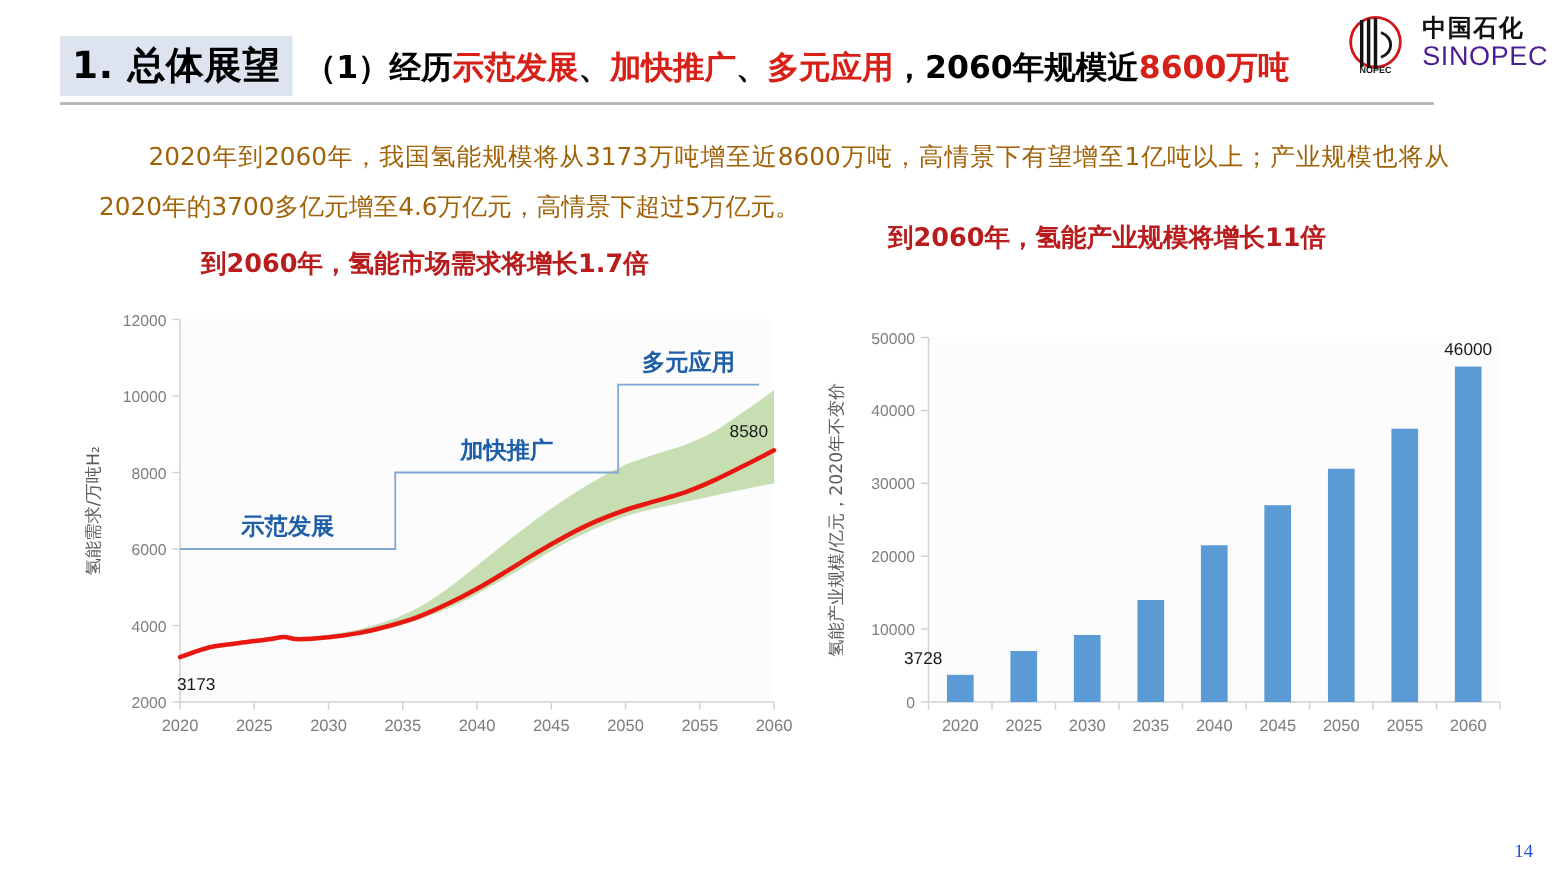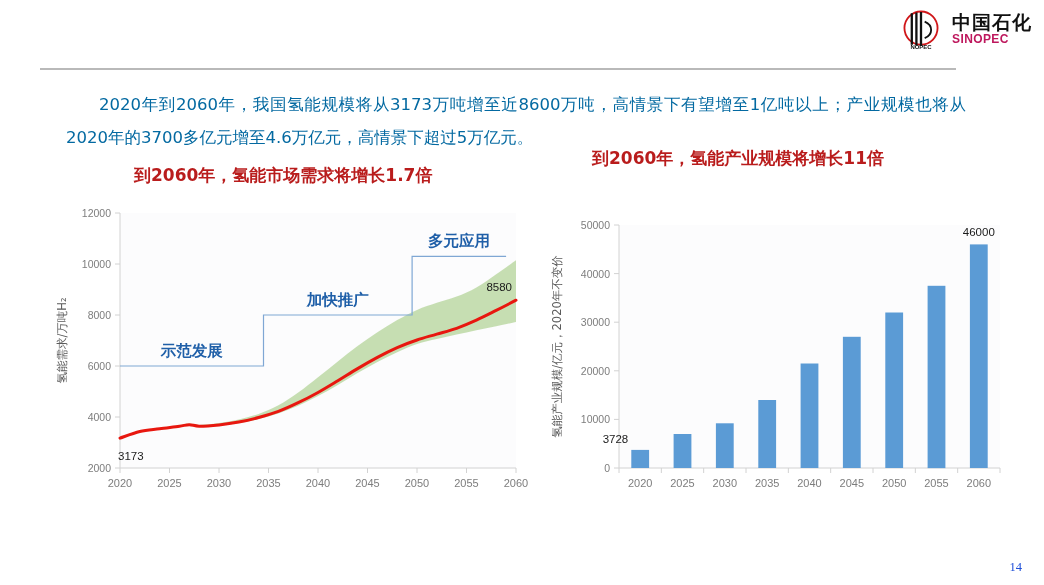--- a/index.html
+++ b/index.html
@@ -26,31 +26,31 @@
     position: absolute;
     top: 6px;
     right: 12px;
     display: flex;
     align-items: center;
     gap: 8px;
   }
   .logo-mark { width: 46px; height: 46px; display: block; }
   .logo-text { line-height: 1.05; text-align: left; }
   .logo-cn {
-    font-size: 19px;
+    font-size: 16px;
     font-weight: bold;
     letter-spacing: 1px;
     color: #111;
     font-family: "DejaVu Sans", sans-serif;
   }
   .logo-en {
-    font-size: 12px;
-    font-weight: bold;
+    font-size: 18px;
+    font-weight: normal;
     letter-spacing: 0.4px;
-    color: #be185d;
+    color: #4c1d95;
   }
 
   
   .title-row {
     position: absolute;
     left: 40px;
     top: 24px;
     display: flex;
     align-items: baseline;
     white-space: nowrap;
@@ -83,21 +83,21 @@
   }
 
   
   .body-para {
     position: absolute;
     left: 66px;
     top: 88px;
     width: 900px;
     font-size: 16.5px;
     line-height: 2.0;
-    color: #0369a1;
+    color: #a16207;
     font-family: "DejaVu Sans", sans-serif;
     text-indent: 2em;
     text-align: justify;
   }
 
   
   .chart-title {
     position: absolute;
     font-size: 17px;
     font-weight: bold;
@@ -148,20 +148,24 @@
       <path d="M30 16 L30 84 M40 14 L40 86 M50 13 L50 87" stroke="#111" stroke-width="5" stroke-linecap="butt"></path>
       <path d="M58 34 q14 6 14 18 q0 12 -14 18" fill="none" stroke="#111" stroke-width="4"></path>
       <text x="50" y="93" font-size="13" font-family="Liberation Sans, sans-serif" fill="#111" text-anchor="middle" font-weight="bold">NOPEC</text>
     </svg>
     <div class="logo-text">
       <div class="logo-cn">中国石化</div>
       <div class="logo-en">SINOPEC</div>
     </div>
   </div>
 
+  <div class="title-row">
+    <span class="title-chip">1. 总体展望</span>
+    <span class="title-rest"><span>（1）经历</span><span class="red">示范发展</span><span>、</span><span class="red">加快推广</span><span>、</span><span class="red">多元应用</span><span>，2060年规模近</span><span class="red">8600万吨</span></span>
+  </div>
   <div class="title-rule"></div>
 
   <div class="body-para">2020年到2060年，我国氢能规模将从3173万吨增至近8600万吨，高情景下有望增至1亿吨以上；产业规模也将从2020年的3700多亿元增至4.6万亿元，高情景下超过5万亿元。</div>
 
   <div class="chart-title" id="chart-title-left">到2060年，氢能市场需求将增长1.7倍</div>
   <div class="chart-title" id="chart-title-right">到2060年，氢能产业规模将增长11倍</div>
 
   <div class="chart-box" id="chart-left">
     <svg id="svg-left" width="480" height="295">
         <rect x="72" y="8" width="396" height="255" class="plot-bg"></rect>

